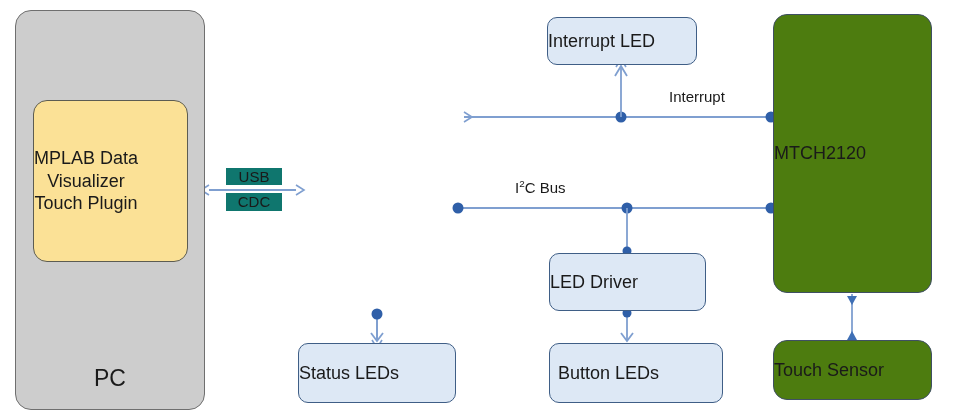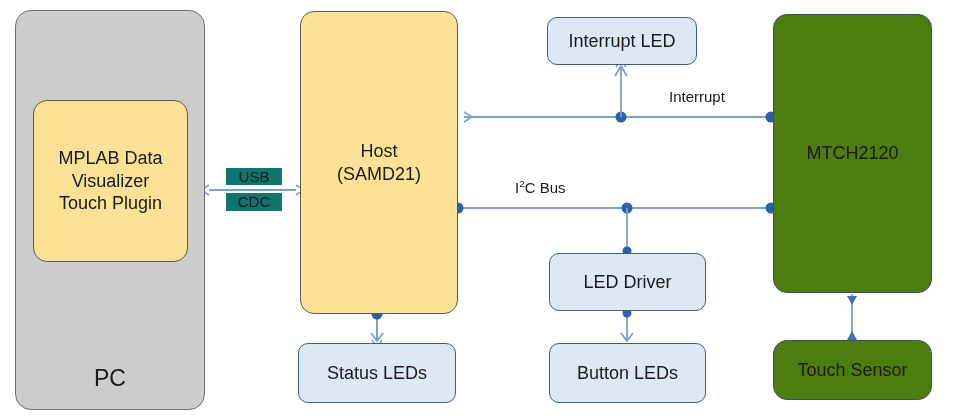--- a/index.html
+++ b/index.html
@@ -15,21 +15,20 @@
     width: 954px;
     height: 418px;
     background: #ffffff;
     overflow: hidden;
   }
   .node {
     position: absolute;
     box-sizing: border-box;
     display: flex;
     align-items: center;
-    justify-content: center;
     text-align: center;
     color: #1a1a1a;
     line-height: 1.25;
     white-space: pre-line;
   }
   .node-pc {
     background: #cdcdcd;
     border: 1.6px solid #6f6f6f;
     border-radius: 16px;
     align-items: flex-end;
@@ -157,38 +156,34 @@
   <div class="node node-pc" style="left:15px; top:10px; width:190px; height:400px;">
     <span>PC</span>
   </div>
 
   <div class="node node-yellow" style="left:33px; top:100px; width:155px; height:162px;">
     <span>MPLAB Data
 Visualizer
 Touch Plugin</span>
   </div>
 
-  <div class="node node-yellow" style="left:300px; top:11px; width:158px; height:303px;">
-    <span>Host
-(SAMD21)</span>
-  </div>
 
   <div class="node node-blue" style="left:547px; top:17px; width:150px; height:48px;">
     <span>Interrupt LED</span>
   </div>
 
   <div class="node node-blue" style="left:549px; top:253px; width:157px; height:58px;">
     <span>LED Driver</span>
   </div>
 
   <div class="node node-blue" style="left:298px; top:343px; width:158px; height:60px;">
     <span>Status LEDs</span>
   </div>
 
-  <div class="node node-blue" style="left:549px; top:343px; width:157px; height:60px;">
+  <div class="node node-blue" style="left:549px; top:343px; width:174px; height:60px;padding-left:8px;">
     <span>Button LEDs</span>
   </div>
 
   <div class="node node-green" style="left:773px; top:14px; width:159px; height:279px;">
     <span>MTCH2120</span>
   </div>
 
   <div class="node node-green" style="left:773px; top:340px; width:159px; height:60px;">
     <span>Touch Sensor</span>
   </div>

